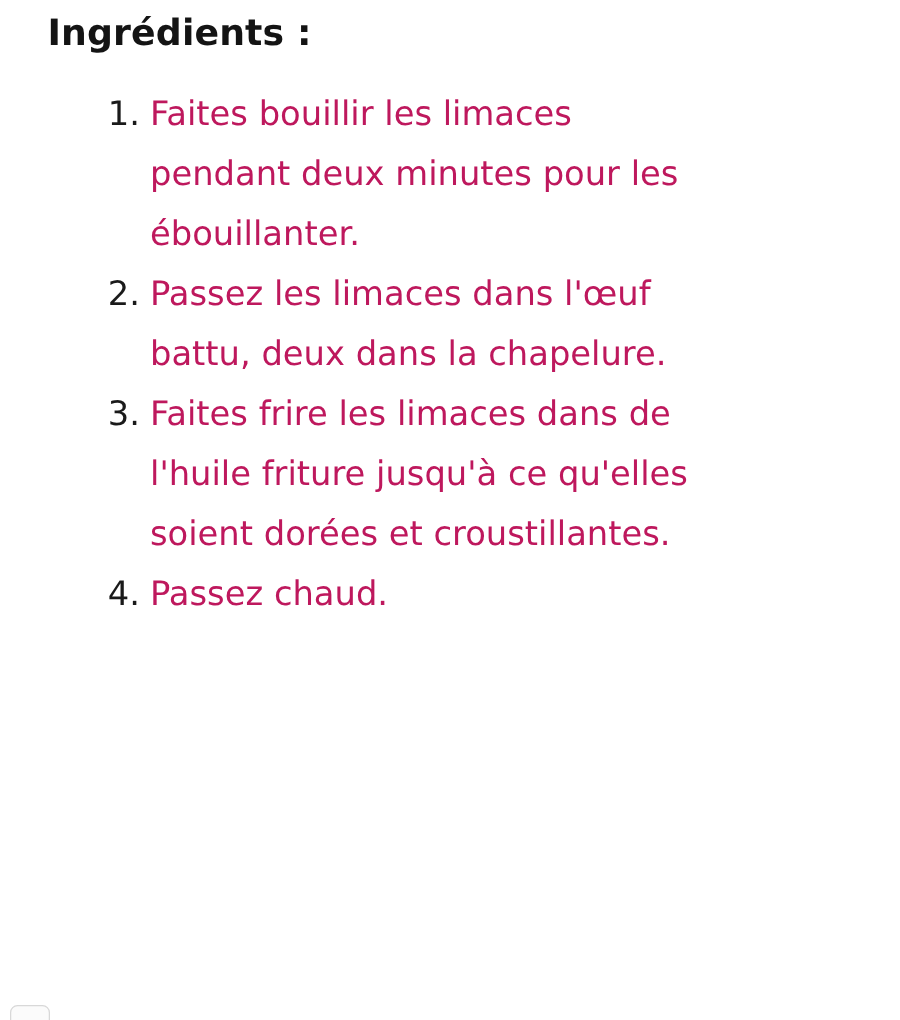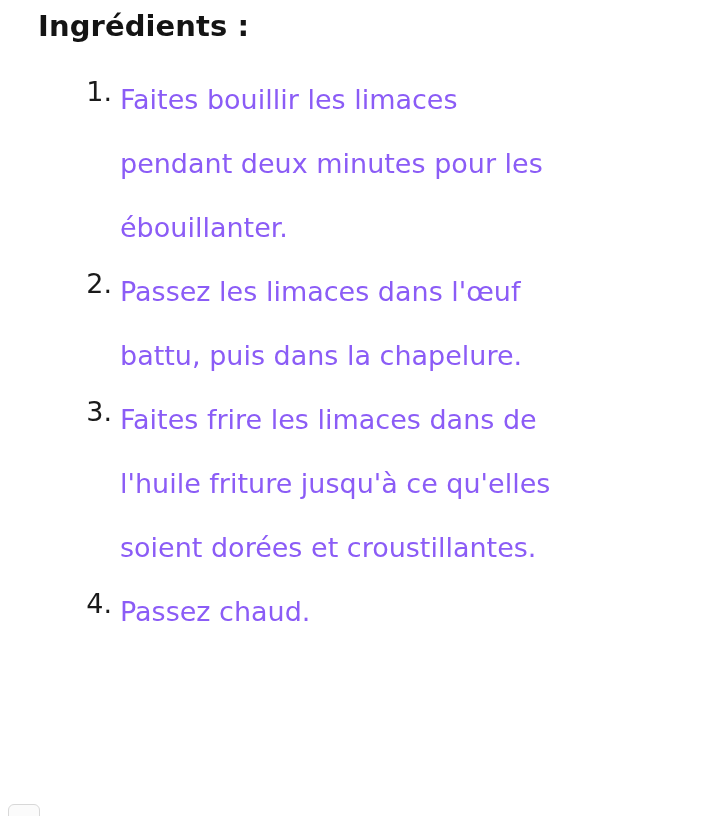--- a/index.html
+++ b/index.html
@@ -61,23 +61,23 @@
   ol.preparation-list {
     margin: 24px 0 0 0;
     padding-left: 82px;
     list-style: none;
     counter-reset: step;
   }
   ol.preparation-list li {
     position: relative;
     counter-increment: step;
     font-size: 27px;
-    line-height: 64px;
+    line-height: 48px;
     font-weight: 400;
-    color: #8b5cf6;
+    color: #be185d;
     margin-bottom: 0;
     padding-right: 44px;
   }
   ol.preparation-list li::before {
     content: counter(step) ".";
     position: absolute;
     left: -44px;
     top: 0;
     width: 36px;
     text-align: right;
@@ -100,19 +100,19 @@
 <body>
 
 <div class="page">
 
   <h2 class="section-title ingredients-title">Ingrédients :</h2>
 
 
 
   <ol class="preparation-list">
     <li>Faites bouillir les limaces pendant deux minutes pour les ébouillanter.</li>
-    <li>Passez les limaces dans l'œuf battu, puis dans la chapelure.</li>
+    <li>Passez les limaces dans l'œuf battu, deux dans la chapelure.</li>
     <li>Faites frire les limaces dans de l'huile friture jusqu'à ce qu'elles soient dorées et croustillantes.</li>
     <li>Passez chaud.</li>
   </ol>
 
   <div class="corner-artifact"></div>
 </div>
 
 </body></html>

